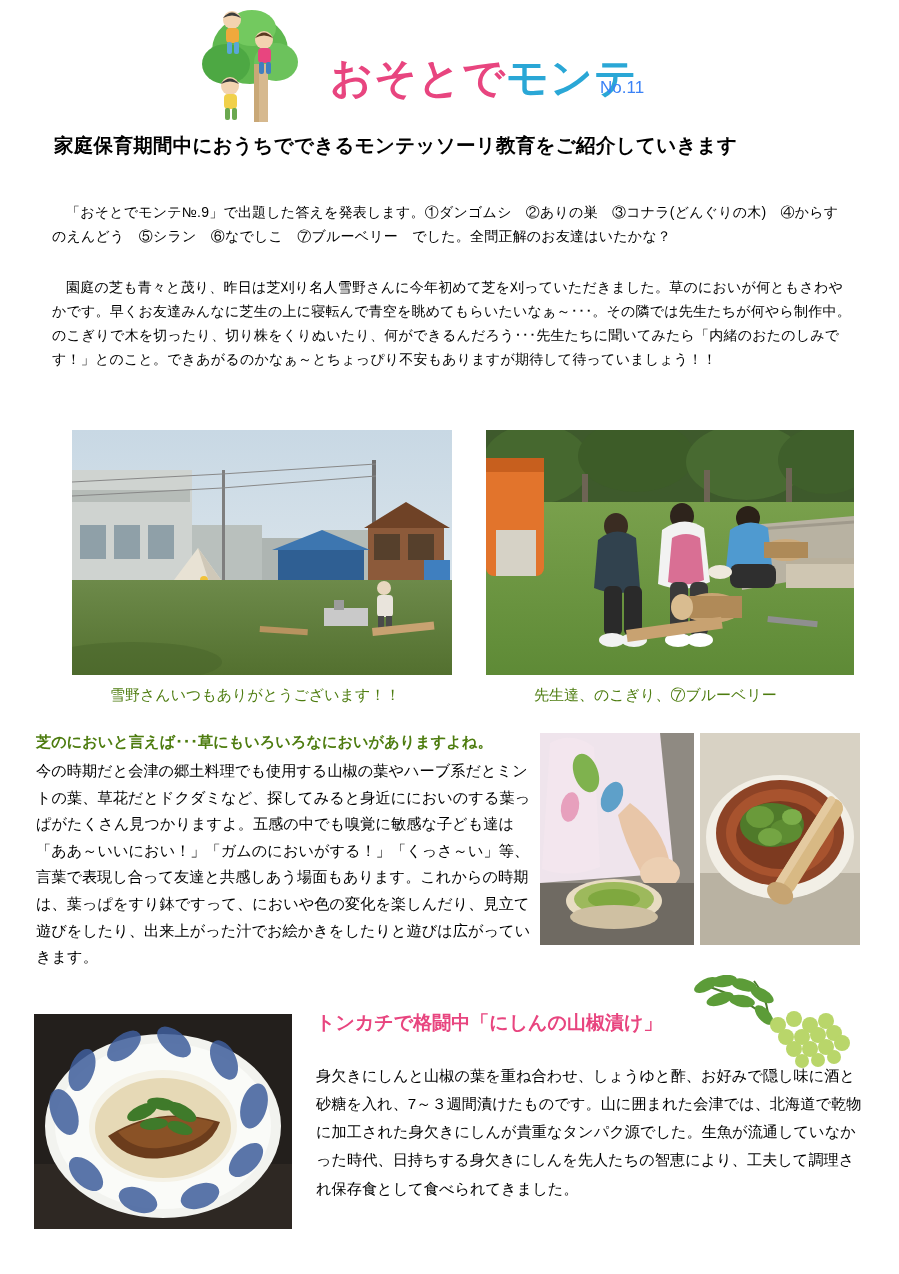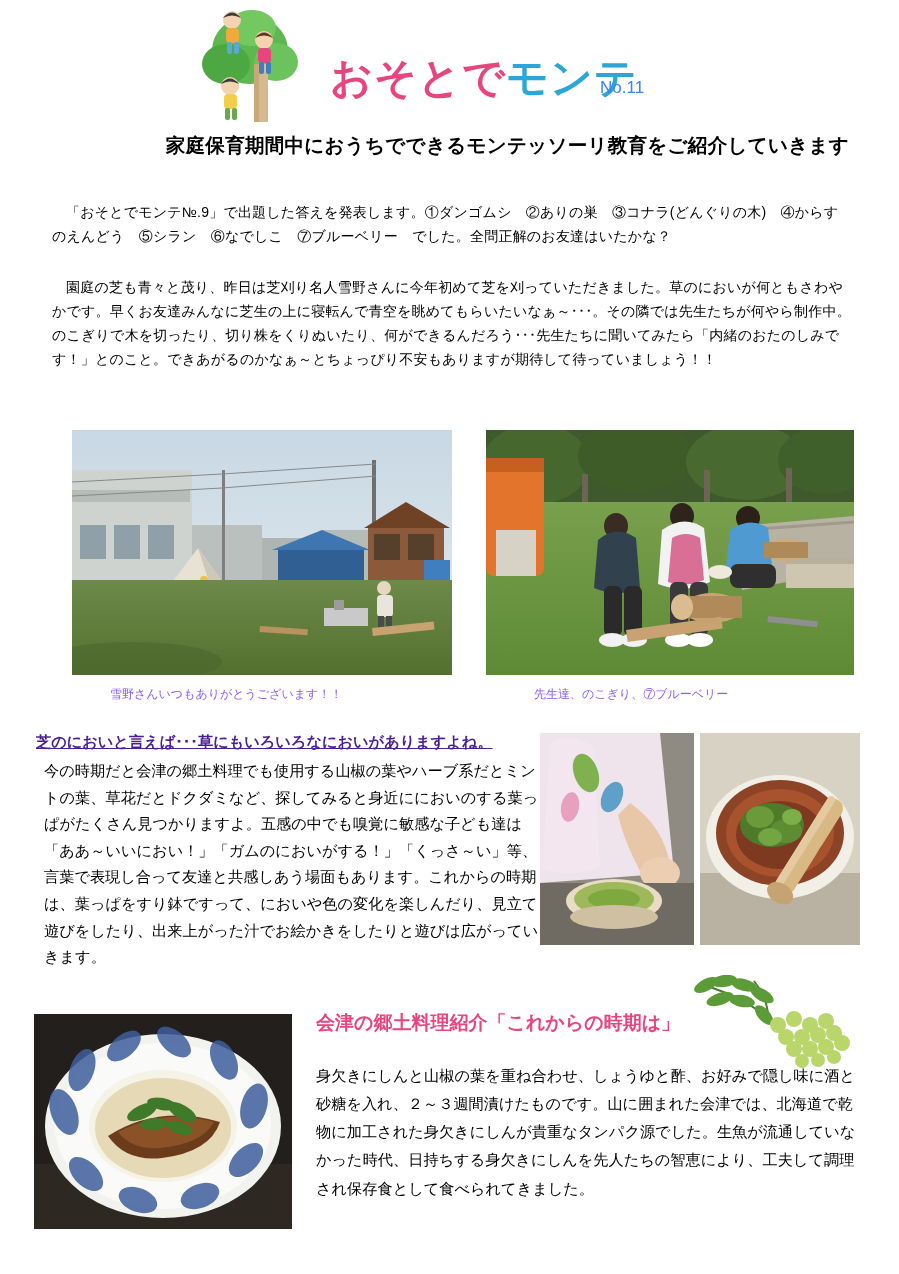--- a/index.html
+++ b/index.html
@@ -46,21 +46,21 @@
     font-size: 17px;
     color: #3b82f6;
   }
 
   
   .title-band {
     position: absolute;
     left: 54px;
     top: 132px;
     width: 795px;
-    text-align: right;
+    text-align: left;
     font-size: 19.5px;
     font-weight: bold;
     letter-spacing: 0.3px;
     color: #000;
   }
 
   
   .para {
     position: absolute;
     font-size: 14px;
@@ -95,47 +95,45 @@
     height: 245px;
   }
   .photo-2 {
     left: 486px;
     top: 430px;
     width: 368px;
     height: 245px;
   }
   .caption {
     position: absolute;
-    font-size: 12px;
-    color: #8b5cf6;
+    font-size: 15px;
+    color: #4d7c0f;
     white-space: nowrap;
   }
   .caption-1 { left: 110px; top: 686px; }
   .caption-2 { left: 534px; top: 686px; }
 
   
   .sec2-head {
     position: absolute;
     left: 36px;
     top: 732px;
     font-size: 15.2px;
-    color: #4c1d95;
+    color: #4d7c0f;
     font-weight: bold;
     white-space: nowrap;
-    text-decoration: underline;
   }
   .sec2-body {
     position: absolute;
     left: 36px;
     top: 758px;
     width: 500px;
     font-size: 15.2px;
     line-height: 1.75;
     color: #000;
-    margin-left: 8px;
   }
   .photo-3 {
     left: 540px;
     top: 733px;
     width: 154px;
     height: 212px;
   }
   .photo-4 {
     left: 700px;
     top: 733px;
@@ -475,14 +473,14 @@
     <circle cx="104" cy="74" r="8"></circle>
     <circle cx="120" cy="74" r="8"></circle>
     <circle cx="136" cy="72" r="8"></circle>
     <circle cx="152" cy="68" r="8"></circle>
     <circle cx="112" cy="86" r="7"></circle>
     <circle cx="128" cy="85" r="7"></circle>
     <circle cx="144" cy="82" r="7"></circle>
   </g>
 </svg>
 
-<div class="sec3-head">会津の郷土料理紹介「これからの時期は」</div>
-<div class="sec3-body">身欠きにしんと山椒の葉を重ね合わせ、しょうゆと酢、お好みで隠し味に酒と砂糖を入れ、２～３週間漬けたものです。山に囲まれた会津では、北海道で乾物に加工された身欠きにしんが貴重なタンパク源でした。生魚が流通していなかった時代、日持ちする身欠きにしんを先人たちの智恵により、工夫して調理され保存食として食べられてきました。</div>
+<div class="sec3-head">トンカチで格闘中「にしんの山椒漬け」</div>
+<div class="sec3-body">身欠きにしんと山椒の葉を重ね合わせ、しょうゆと酢、お好みで隠し味に酒と砂糖を入れ、7～３週間漬けたものです。山に囲まれた会津では、北海道で乾物に加工された身欠きにしんが貴重なタンパク源でした。生魚が流通していなかった時代、日持ちする身欠きにしんを先人たちの智恵により、工夫して調理され保存食として食べられてきました。</div>
 
 </body></html>

